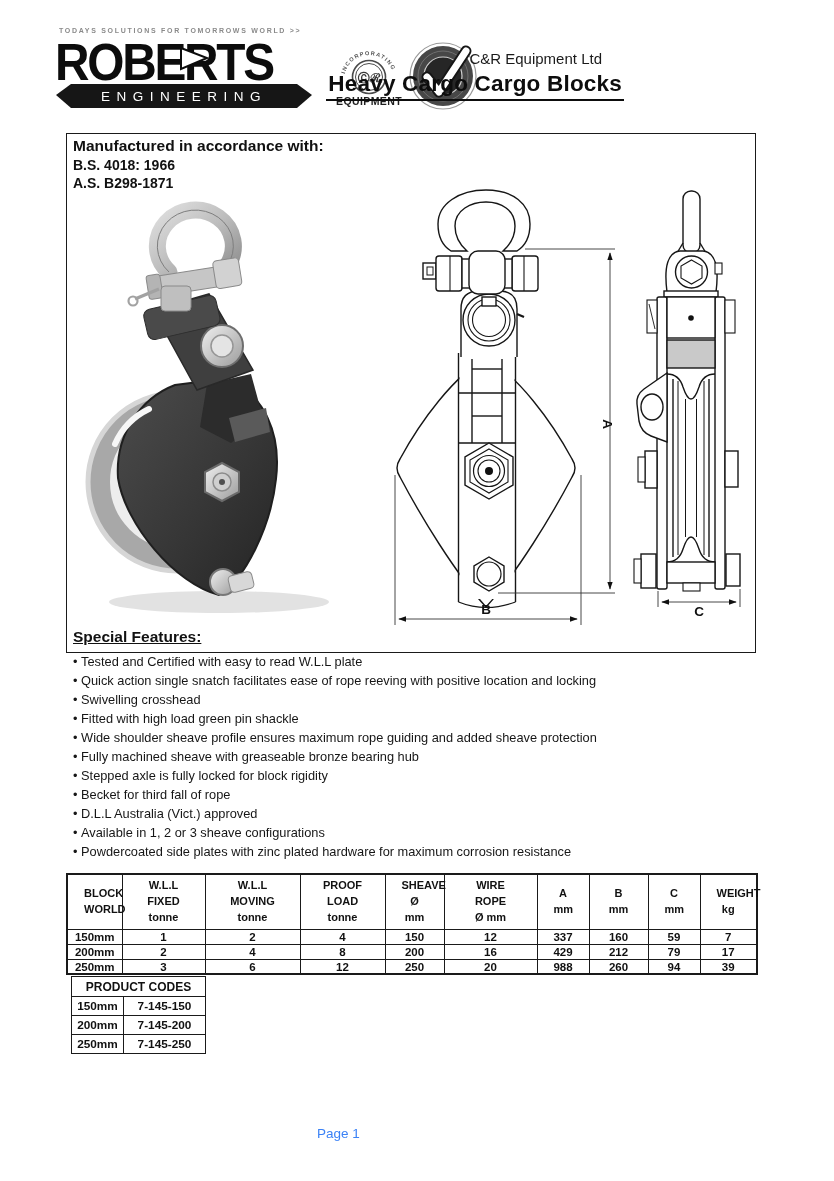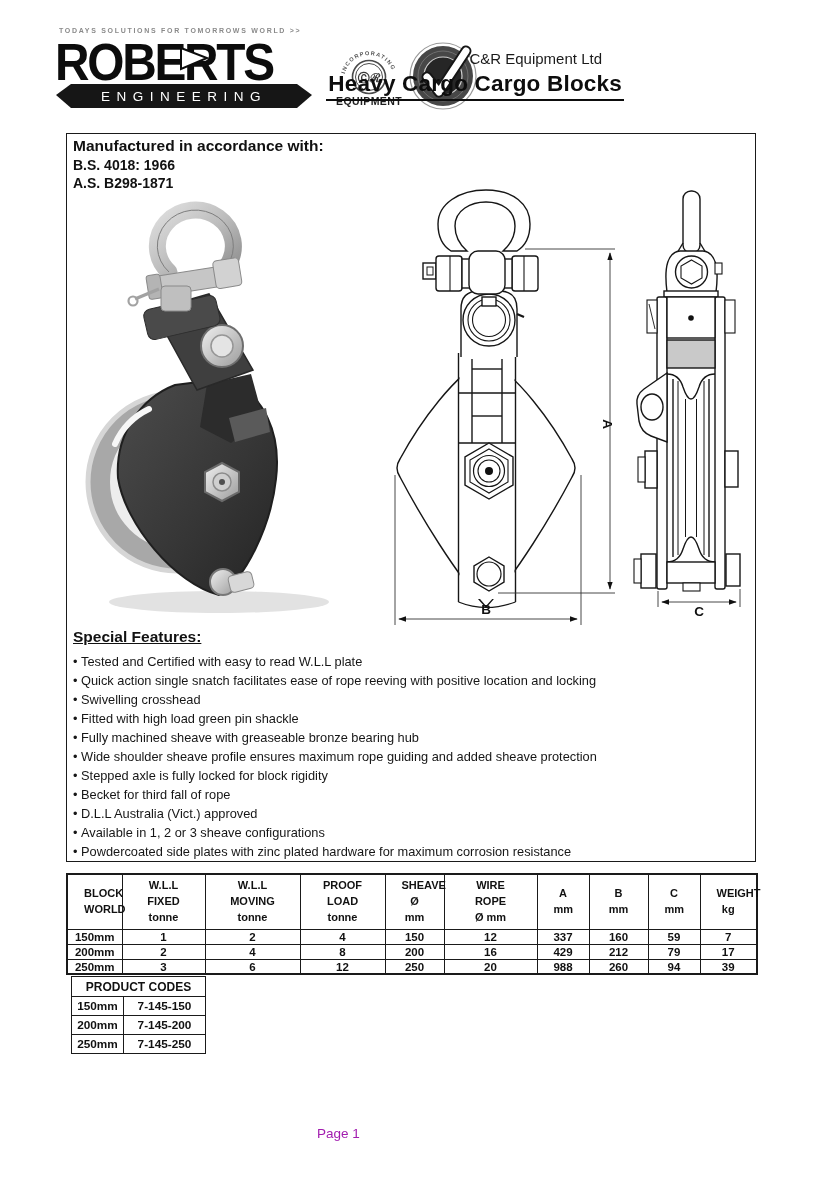--- a/index.html
+++ b/index.html
@@ -13,21 +13,21 @@
   
   #hdr-right { right:46px; top:50px; display:flex; flex-direction:column; align-items:flex-end; }
   #company-name { font-size:15px; color:#1a1a1a; margin-right:22px; margin-bottom:4px; }
   #doc-title {
     font-size:22.5px; font-weight:bold; color:#0d0d0d;
     border-bottom:2.5px solid #0d0d0d; padding:0 2px 2px 2px; letter-spacing:0.2px;
   }
 
   
   #main-box {
-    left:66px; top:133px; width:690px; height:729px;
+    left:66px; top:133px; width:690px; height:520px;
     border:1.6px solid #1a1a1a; background:#fff;
   }
   #standards { position:absolute; left:6px; top:3px; }
   #standards-heading { font-size:15.5px; font-weight:bold; }
   .standards-line { font-size:14px; font-weight:bold; margin-top:2px; }
 
   #features { position:absolute; left:6px; top:494px; width:676px; }
   #features-heading { font-size:15.5px; font-weight:bold; text-decoration:underline; margin-bottom:6px; }
   #features-list { list-style:none; }
   #features-list li { font-size:12.8px; line-height:19px; color:#161616; }
@@ -40,21 +40,21 @@
   #spec-table td { font-size:11.5px; font-weight:bold; height:15px; padding:0; }
   #spec-table { border:2px solid #1a1a1a; }
 
   
   #codes-table { left:71px; top:976px; width:134px; border-collapse:collapse; table-layout:fixed; border:1.6px solid #1a1a1a; }
   #codes-table th, #codes-table td { border:1.4px solid #1a1a1a; text-align:center; font-weight:bold; }
   #codes-table th { font-size:12px; height:20px; }
   #codes-table td { font-size:11.8px; height:19px; }
 
   
-  #page-footer { left:0; top:1126px; width:677px; text-align:center; font-size:13.5px; color:#a21caf; }
+  #page-footer { left:0; top:1126px; width:677px; text-align:center; font-size:13.5px; color:#3b82f6; }
 
   svg text { font-family:"Liberation Sans", sans-serif; }
 </style>
 </head>
 <body>
 
 <div class="abs" style="left:0;top:0;width:670px;height:120px;">
 
   <svg class="abs" style="left:55px;top:24px;" width="258" height="88" viewBox="0 0 258 88">
     <text x="4" y="9" font-size="7" letter-spacing="1.7" font-weight="bold" fill="#8a8a8a">TODAYS SOLUTIONS FOR TOMORROWS WORLD &gt;&gt;</text>
@@ -287,22 +287,22 @@
     <text x="700" y="615" font-size="13.5" font-weight="bold" fill="#111" text-anchor="middle">C</text>
   </svg>
 
   <div id="features">
     <div id="features-heading">Special Features:</div>
     <ul id="features-list">
       <li>Tested and Certified with easy to read W.L.L plate</li>
       <li>Quick action single snatch facilitates ease of rope reeving with positive location and locking</li>
       <li>Swivelling crosshead</li>
       <li>Fitted with high load green pin shackle</li>
+      <li>Wide shoulder sheave profile ensures maximum rope guiding and added sheave protection</li>
       <li>Fully machined sheave with greaseable bronze bearing hub</li>
-      <li>Wide shoulder sheave profile ensures maximum rope guiding and added sheave protection</li>
       <li>Stepped axle is fully locked for block rigidity</li>
       <li>Becket for third fall of rope</li>
       <li>D.L.L Australia (Vict.) approved</li>
       <li>Available in 1, 2 or 3 sheave configurations</li>
       <li>Powdercoated side plates with zinc plated hardware for maximum corrosion resistance</li>
     </ul>
   </div>
 </div>
 
 <table id="spec-table" class="abs">

